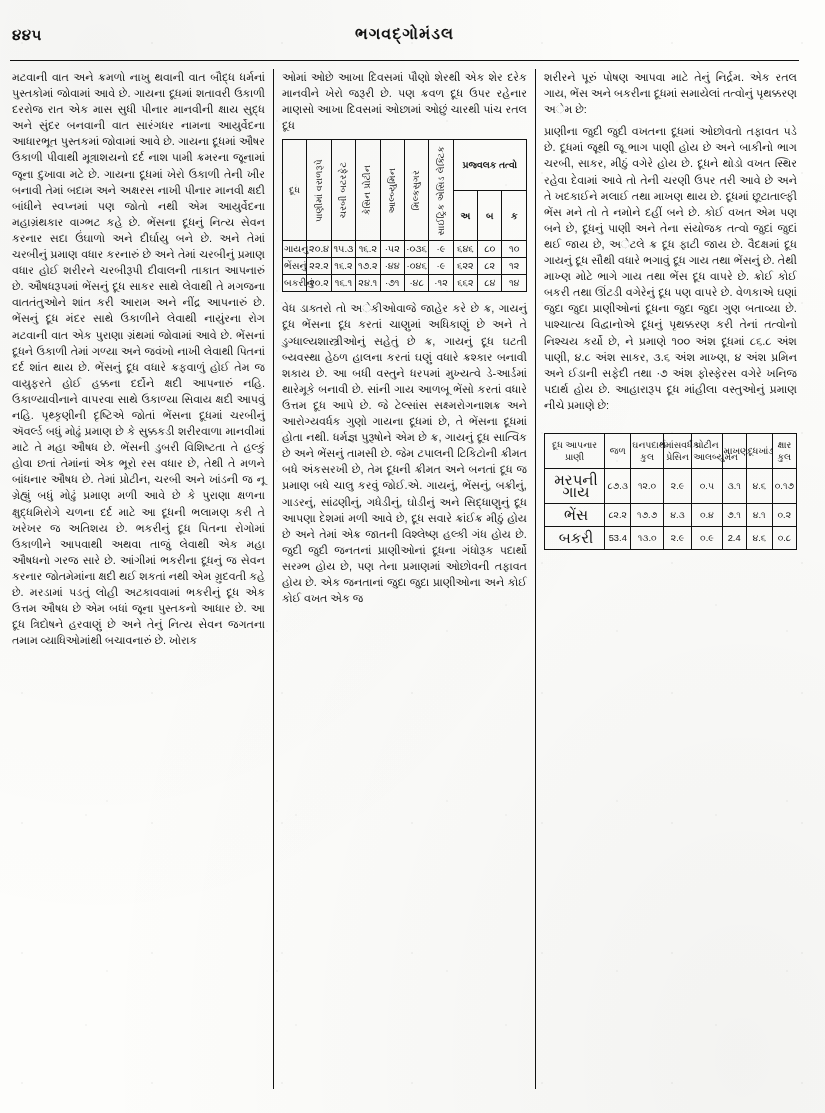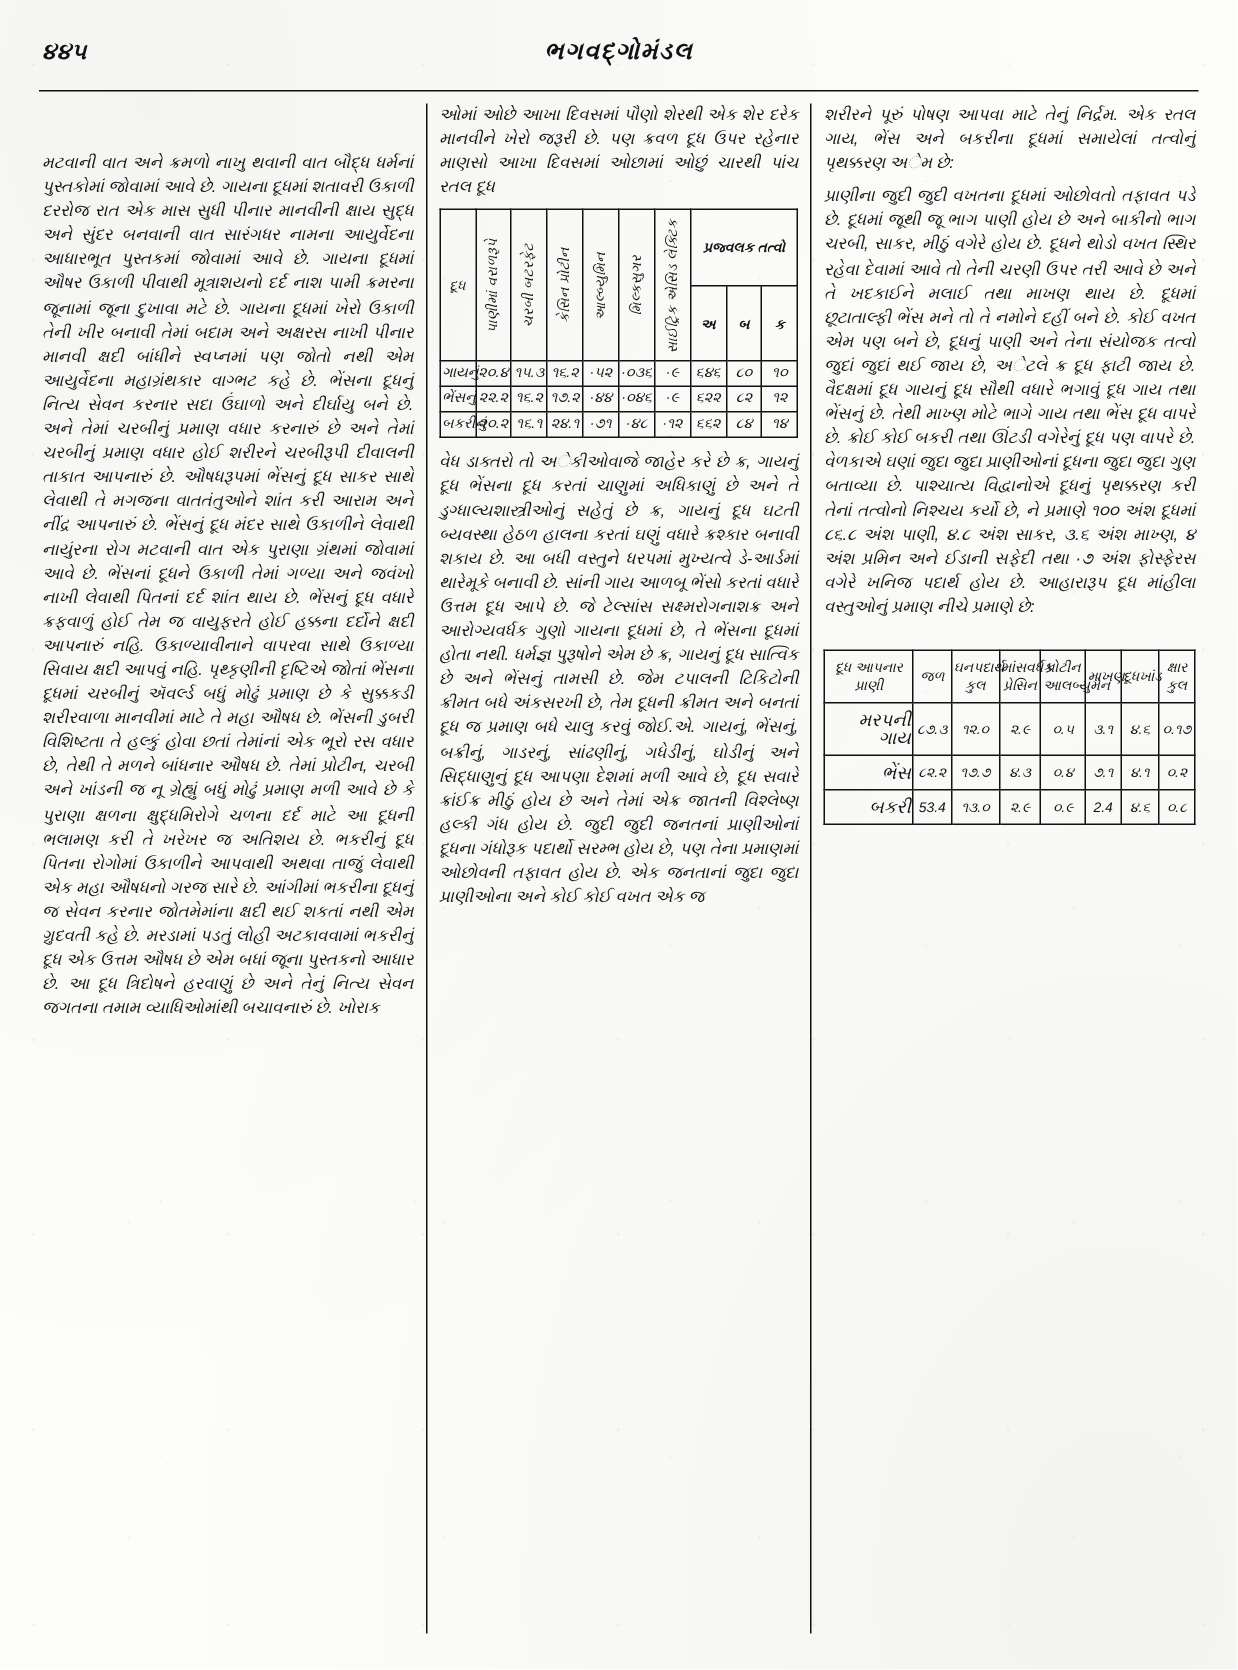--- a/index.html
+++ b/index.html
@@ -18,22 +18,21 @@
   .page {
     position: absolute;
     left: 0; top: 0;
     width: 825px;
     height: 1113px;
     background:
       radial-gradient(ellipse at 12% 6%, rgba(0,0,0,0.035), rgba(0,0,0,0) 60%),
       radial-gradient(ellipse at 90% 95%, rgba(0,0,0,0.04), rgba(0,0,0,0) 62%),
       #fdfdfb;
     box-sizing: border-box;
-    padding: 24px 26px 10px 26px;
-    font-style: italic;
+    padding: 24px 26px 10px 10px;
   }
   
   .page-header {
     position: relative;
     height: 30px;
     margin-bottom: 6px;
   }
   .folio {
     position: absolute;
     left: 2px; top: 2px;
@@ -57,21 +56,21 @@
     display: flex;
     height: 1020px;
     align-items: stretch;
   }
   .col {
     width: 33.33%;
     box-sizing: border-box;
     padding: 0 8px;
     position: relative;
   }
-  .col.left { padding-left: 2px; margin-top: 32px; }
+  .col.left { padding-left: 2px; }
   .col.right { padding-right: 2px; }
   .col.mid {
     border-left: 1.3px solid #111;
     border-right: 1.3px solid #111;
   }
   .body-text {
     font-size: 11.1px;
     line-height: 16.1px;
     text-align: justify;
     text-justify: inter-word;
@@ -133,23 +132,23 @@
   table.nutrition th,
   table.nutrition td {
     border: 1.1px solid #111;
     text-align: center;
     vertical-align: middle;
     padding: 5px 1px;
     line-height: 12px;
   }
   table.nutrition th { font-weight: normal; }
   table.nutrition td.animal {
-    text-align: right;
+    text-align: center;
     padding-left: 4px;
-    font-size: 12px;
+    font-size: 15px;
   }
   .spacer6 { height: 6px; }
   
   .speckle {
     position: absolute;
     inset: 0;
     pointer-events: none;
     background-image:
       radial-gradient(circle at 17% 33%, rgba(0,0,0,0.05) 0 1px, rgba(0,0,0,0) 1px),
       radial-gradient(circle at 63% 71%, rgba(0,0,0,0.045) 0 1px, rgba(0,0,0,0) 1px),

